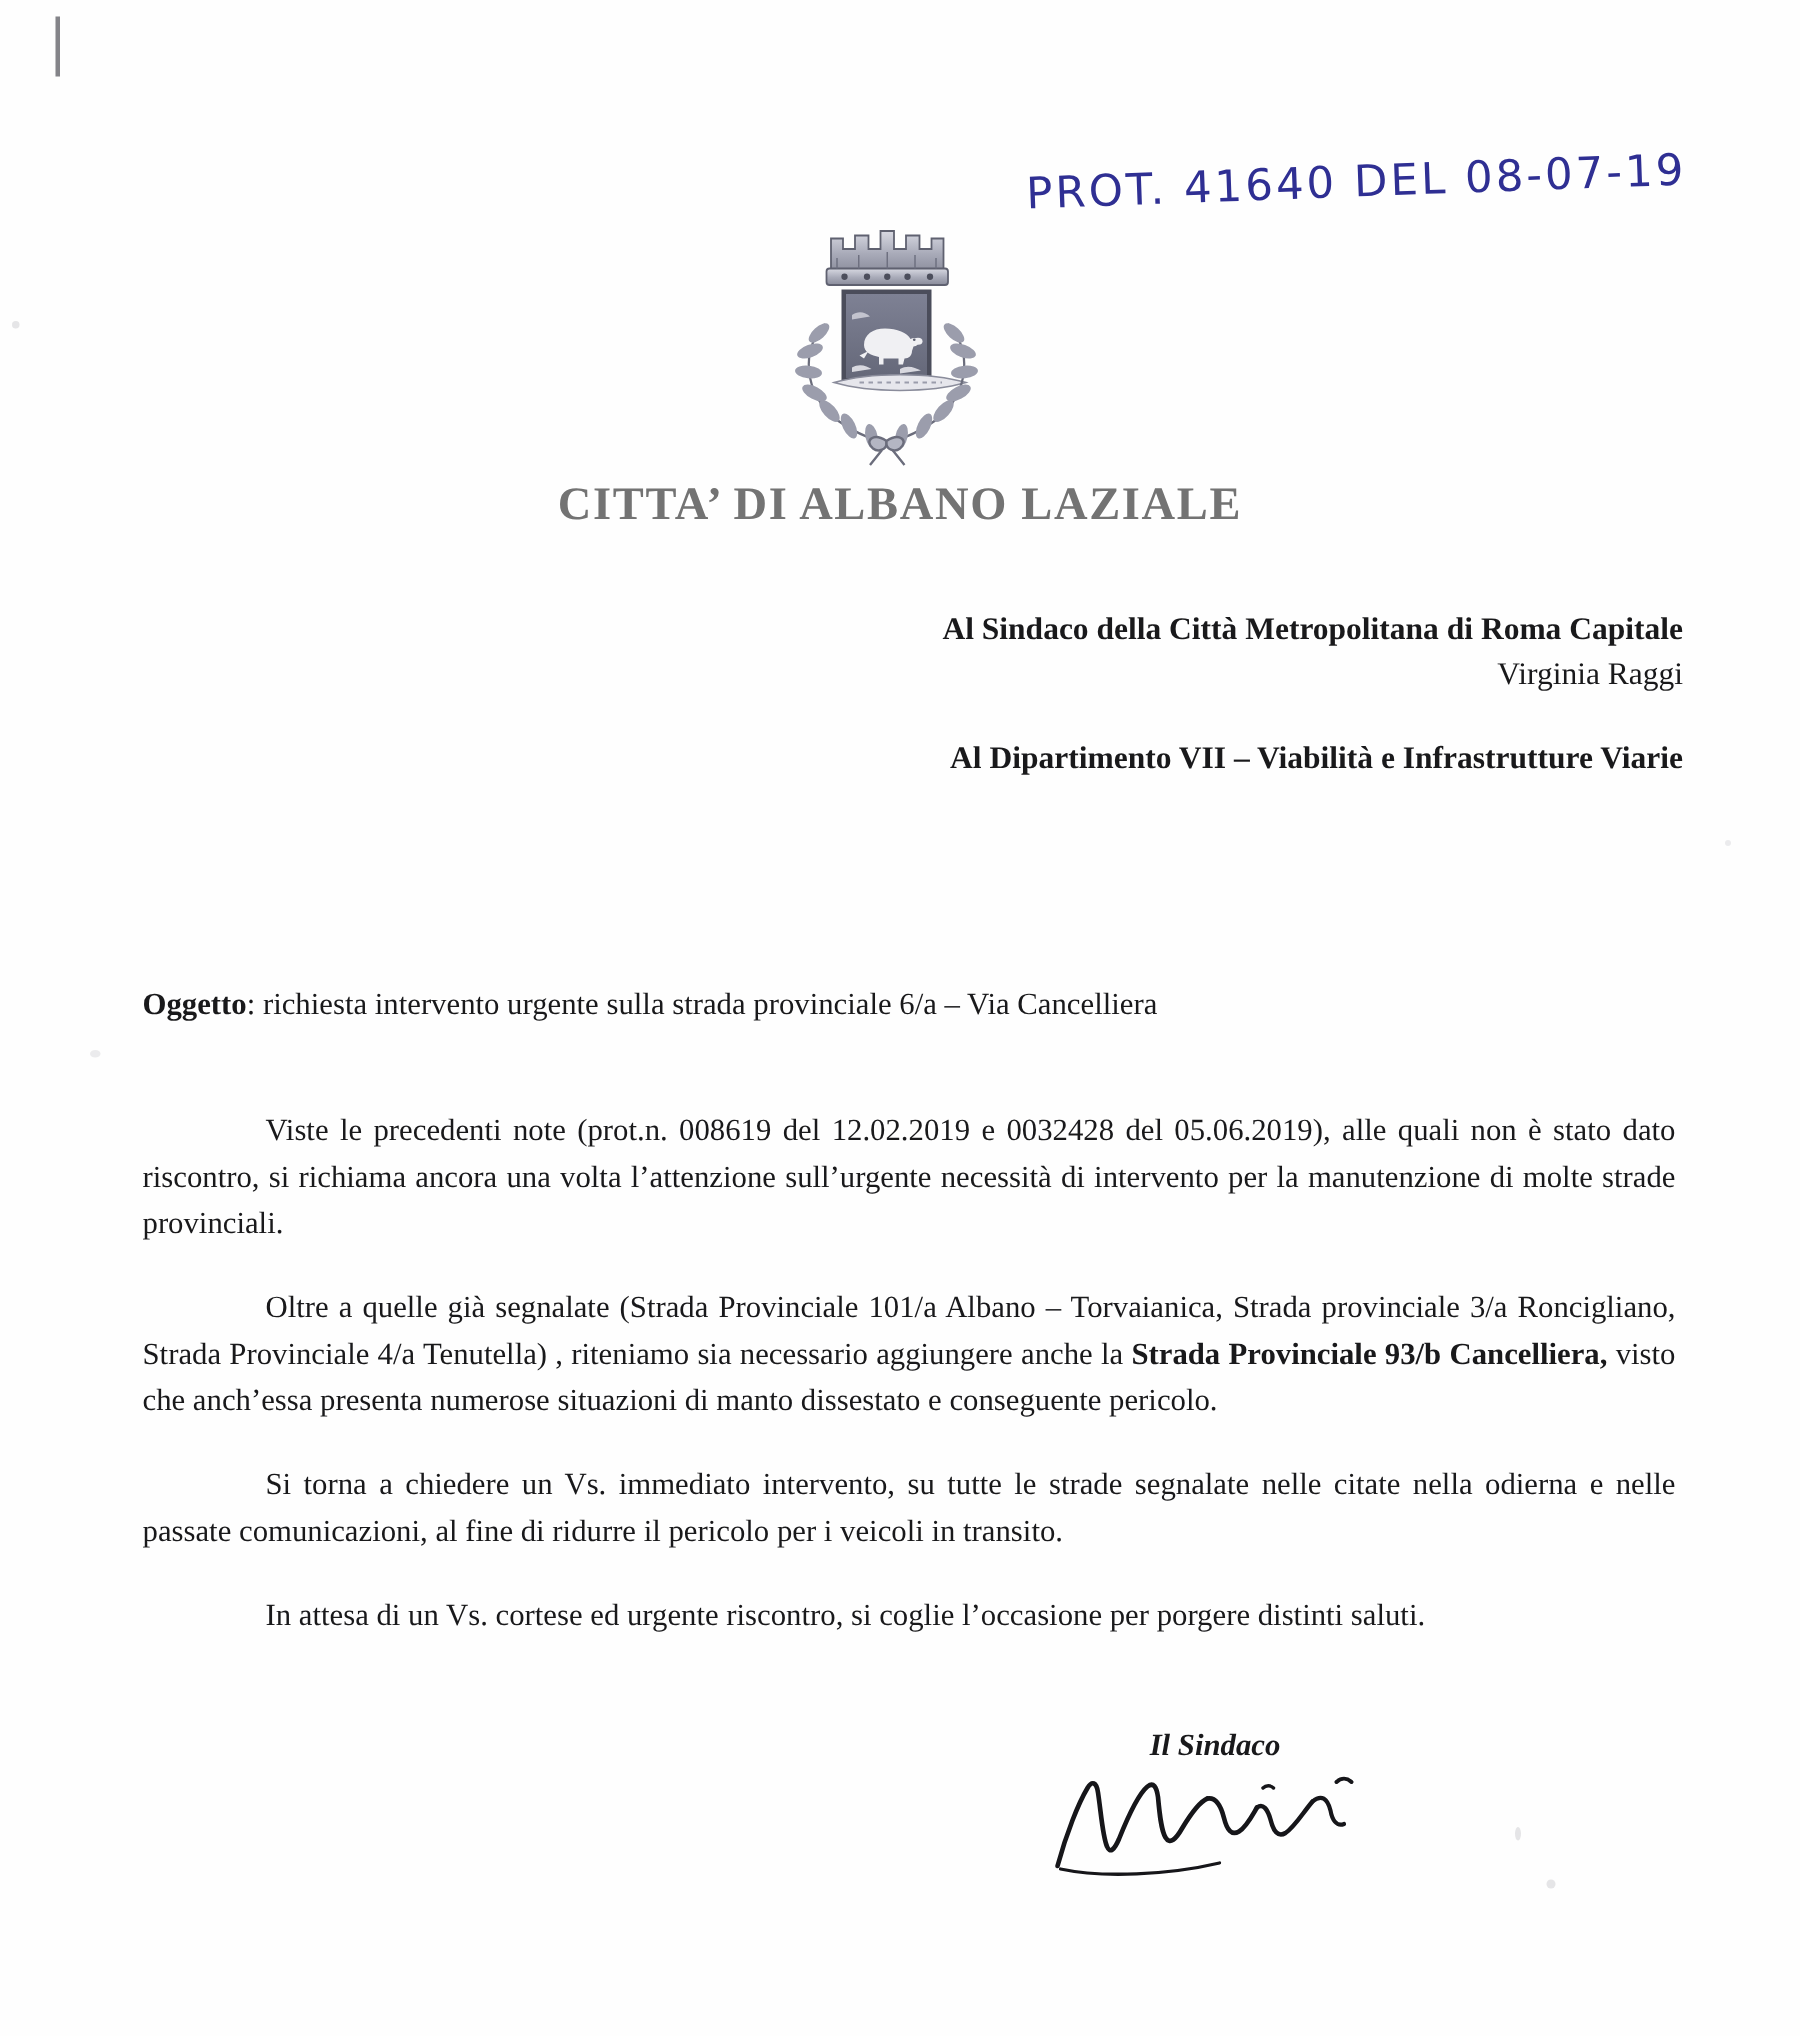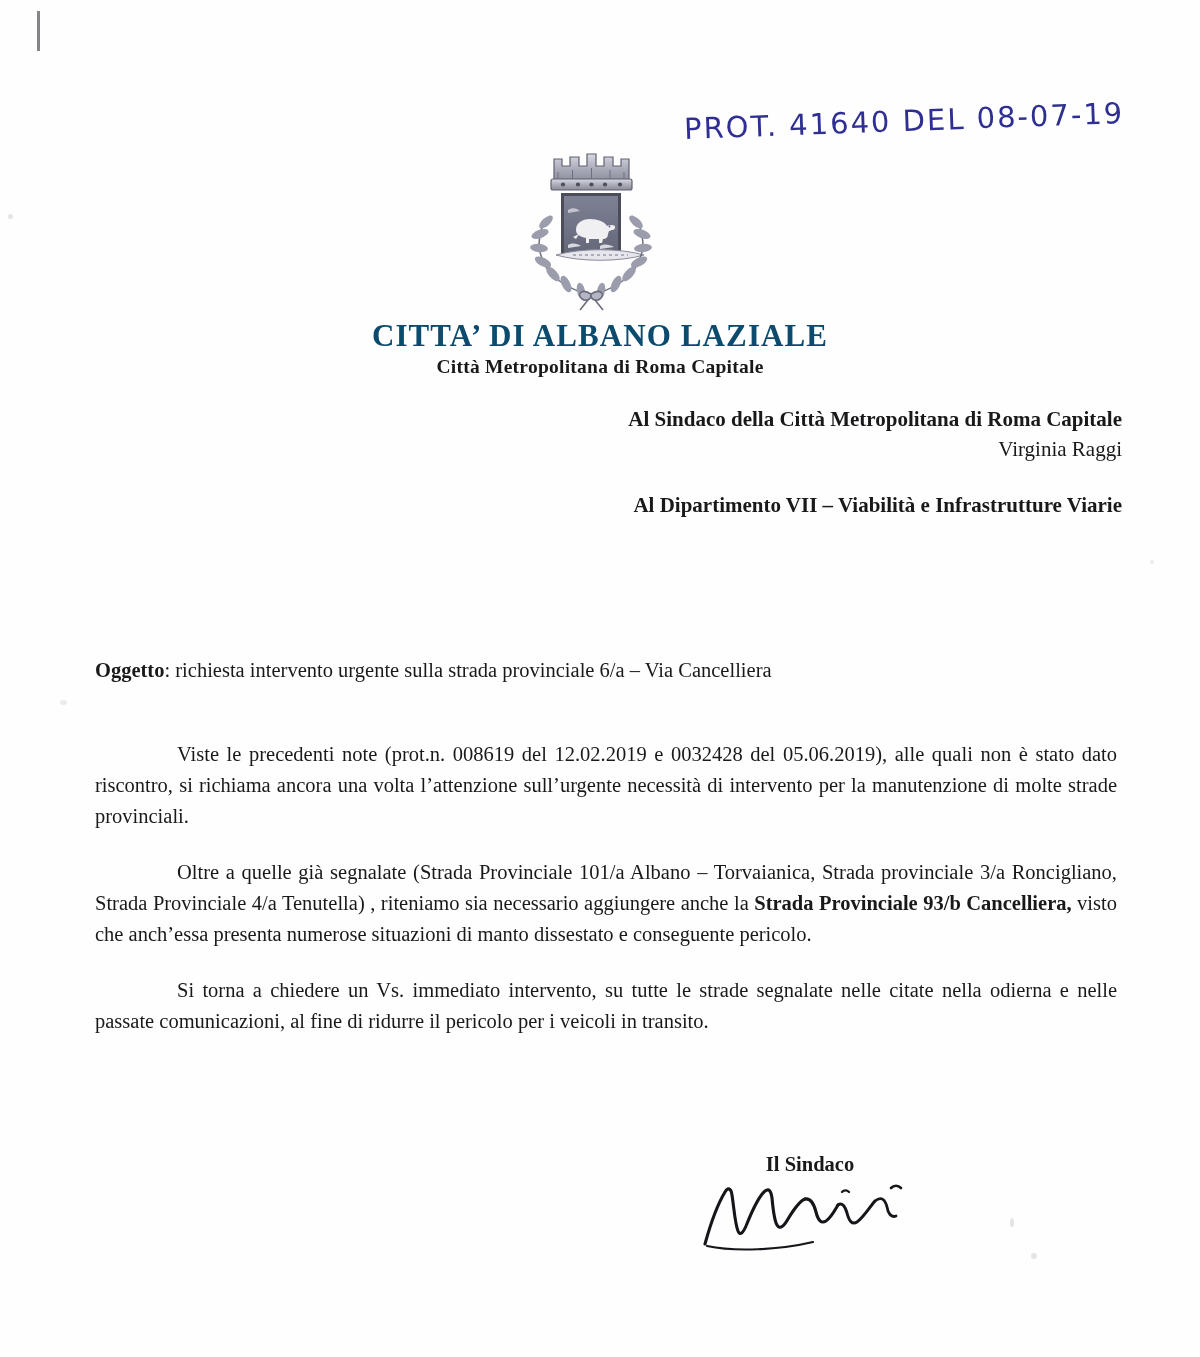--- a/index.html
+++ b/index.html
@@ -74,21 +74,21 @@
   .letterhead {
     position: absolute;
     left: 0; right: 0;
     top: 318px;
     text-align: center;
   }
   .lh-title {
     font-size: 31px;
     font-weight: bold;
     letter-spacing: 1.1px;
-    color: #0c4a6e;
+    color: #737373;
     line-height: 1.14;
   }
   .lh-sub {
     font-size: 19.5px;
     font-weight: bold;
     letter-spacing: .25px;
     color: #19191b;
     margin-top: 3px;
   }
 
@@ -129,20 +129,21 @@
   .para.no-justify { text-align: left; }
   .para.first { margin-top: 53px; }
 
   
   .signature {
     position: absolute;
     left: 640px;
     width: 340px;
     top: 1152px;
     text-align: center;
+    font-style: italic;
   }
   .sig-role {
     font-size: 20.5px;
     font-weight: bold;
     line-height: 1.26;
   }
   .sig-name {
     font-size: 20.5px;
     line-height: 1.26;
   }
@@ -232,21 +233,20 @@
       <g stroke="#6b6d7c" stroke-width="1.6" fill="#b4b6c3">
         <path d="M81 156 C72 150 66 156 72 161 C76 164 81 161 81 158 Z"></path>
         <path d="M81 156 C90 150 96 156 90 161 C86 164 81 161 81 158 Z"></path>
         <path d="M78 162 L70 172 M85 162 L93 172" fill="none"></path>
       </g>
     </svg>
   </div>
 
   <div class="letterhead">
     <div class="lh-title">CITTA’ DI ALBANO LAZIALE</div>
-    <div class="lh-sub">Città Metropolitana di Roma Capitale</div>
   </div>
 
   <div class="recipients">
     <div class="rec-line bold">Al Sindaco della Città Metropolitana di Roma Capitale</div>
     <div class="rec-line">Virginia Raggi</div>
     <div class="rec-gap"></div>
     <div class="rec-line bold">Al Dipartimento VII – Viabilità e Infrastrutture Viarie</div>
   </div>
 
   <div class="letter-body">
@@ -254,20 +254,21 @@
     <div class="oggetto">
       <b>Oggetto</b><span>: </span><span>richiesta intervento urgente sulla strada provinciale 6/a – Via Cancelliera</span>
     </div>
 
     <p class="para first">Viste le precedenti note (prot.n. 008619 del 12.02.2019 e 0032428 del 05.06.2019), alle quali non è stato dato riscontro, si richiama ancora una volta l’attenzione sull’urgente necessità di intervento per la manutenzione di molte strade provinciali.</p>
 
     <p class="para"><span>Oltre a quelle già segnalate  (Strada Provinciale 101/a Albano – Torvaianica, Strada provinciale 3/a Roncigliano, Strada Provinciale 4/a Tenutella) , riteniamo sia necessario aggiungere anche la </span><b>Strada Provinciale 93/b Cancelliera,</b><span> visto che anch’essa presenta numerose situazioni di manto dissestato e conseguente pericolo.</span></p>
 
     <p class="para">Si torna a chiedere un Vs. immediato intervento, su tutte le strade segnalate nelle citate nella odierna e nelle passate comunicazioni, al fine di ridurre il pericolo per i veicoli in transito.</p>
 
+    <p class="para no-justify">In attesa di un Vs. cortese ed urgente riscontro, si coglie l’occasione per porgere distinti saluti.</p>
   </div>
 
   <div class="signature">
     <div class="sig-role">Il Sindaco</div>
     <svg class="sig-ink" width="230" height="78" viewBox="0 0 230 78">
       <g fill="none" stroke="#16161a" stroke-linecap="round" stroke-linejoin="round">
         <path d="M10 68 C16 46 24 26 30 16 C33 11 36 12 37 19 C39 32 40 48 43 55
                  C45 60 48 57 51 50 C57 35 64 20 70 15 C74 12 76 15 77 22
                  C78 33 79 44 82 49 C85 54 89 50 93 43 C99 33 105 25 110 23" stroke-width="3.1"></path>
         <path d="M110 23 C116 22 119 28 121 36 C123 44 126 48 131 45

